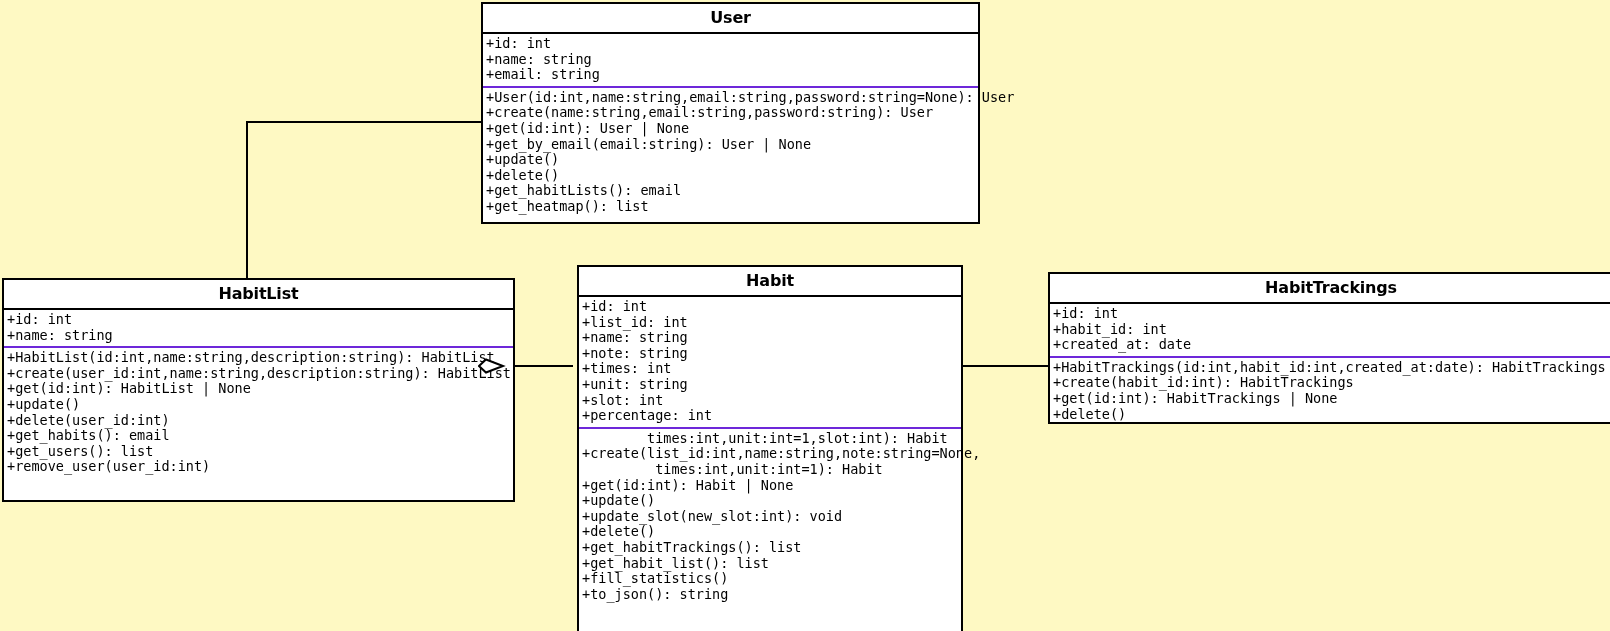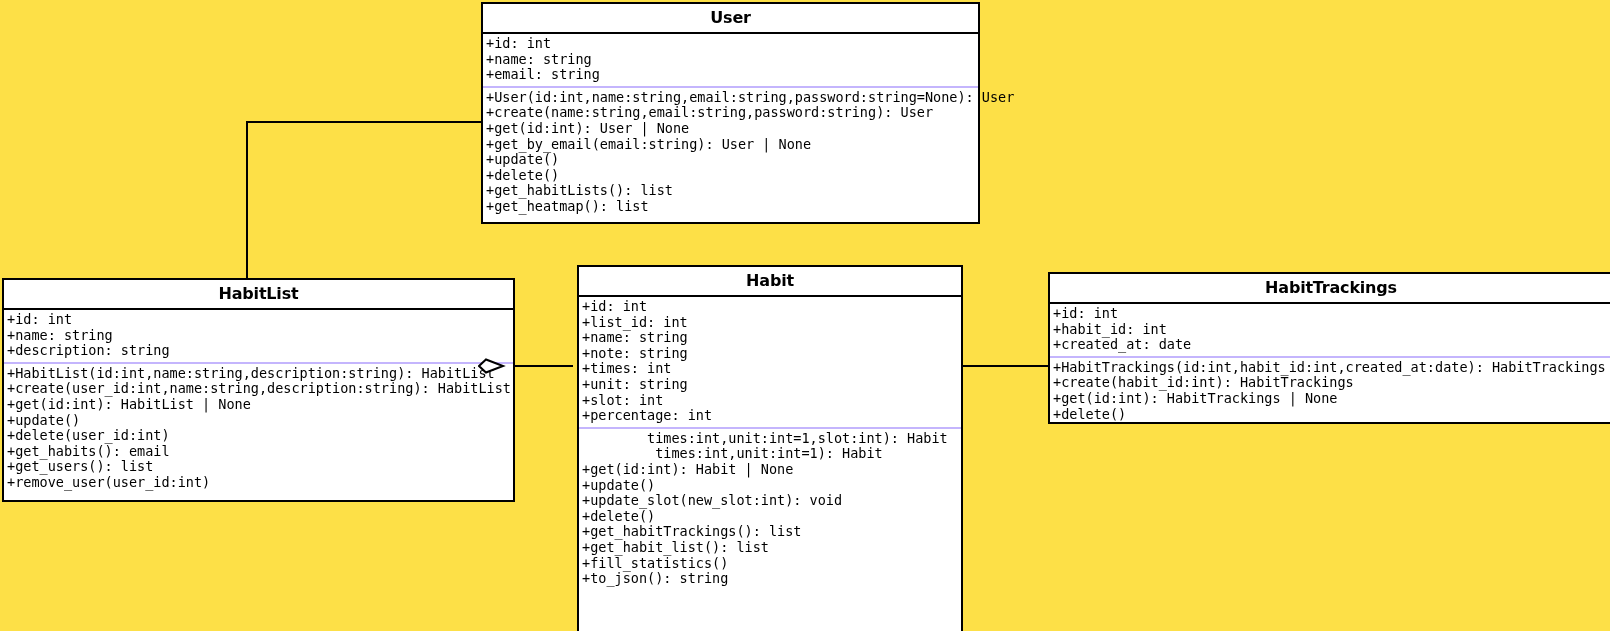--- a/index.html
+++ b/index.html
@@ -5,21 +5,21 @@
 <style>
   html, body {
     margin: 0;
     padding: 0;
     background: #ffffff;
   }
   #canvas {
     position: relative;
     width: 1610px;
     height: 631px;
-    background: #fde047;
+    background: #fef9c3;
     overflow: hidden;
     font-family: "DejaVu Sans Mono", monospace;
   }
   .uml-class {
     position: absolute;
     box-sizing: border-box;
     background: #ffffff;
     border: 2px solid #000000;
     z-index: 5;
   }
@@ -29,21 +29,21 @@
     font-size: 16px;
     text-align: center;
     color: #000000;
     padding: 4px 0 5px 0;
     border-bottom: 2px solid #000000;
     white-space: nowrap;
     letter-spacing: -0.2px;
   }
   .uml-compartment {
     padding: 2px 0 3px 0;
-    border-bottom: 2px solid #c4b5fd;
+    border-bottom: 2px solid #6d28d9;
   }
   .uml-compartment.last {
     border-bottom: none;
   }
   .uml-line {
     font-family: "DejaVu Sans Mono", monospace;
     font-size: 13.5px;
     line-height: 15.6px;
     color: #000000;
     white-space: pre;
@@ -92,31 +92,30 @@
       <div class="uml-line">+name: string</div>
       <div class="uml-line">+email: string</div>
     </div>
     <div class="uml-compartment last">
       <div class="uml-line overflow">+User(id:int,name:string,email:string,password:string=None): User</div>
       <div class="uml-line">+create(name:string,email:string,password:string): User</div>
       <div class="uml-line">+get(id:int): User | None</div>
       <div class="uml-line">+get_by_email(email:string): User | None</div>
       <div class="uml-line">+update()</div>
       <div class="uml-line">+delete()</div>
-      <div class="uml-line">+get_habitLists(): list</div>
+      <div class="uml-line">+get_habitLists(): email</div>
       <div class="uml-line">+get_heatmap(): list</div>
     </div>
   </div>
 
   <div class="uml-class" style="left:2px; top:278px; width:513px; height:224px;">
     <div class="uml-title">HabitList</div>
     <div class="uml-compartment">
       <div class="uml-line">+id: int</div>
       <div class="uml-line">+name: string</div>
-      <div class="uml-line">+description: string</div>
     </div>
     <div class="uml-compartment last">
       <div class="uml-line overflow">+HabitList(id:int,name:string,description:string): HabitList</div>
       <div class="uml-line overflow">+create(user_id:int,name:string,description:string): HabitList</div>
       <div class="uml-line">+get(id:int): HabitList | None</div>
       <div class="uml-line">+update()</div>
       <div class="uml-line">+delete(user_id:int)</div>
       <div class="uml-line">+get_habits(): email</div>
       <div class="uml-line">+get_users(): list</div>
       <div class="uml-line">+remove_user(user_id:int)</div>
@@ -130,20 +129,21 @@
       <div class="uml-line">+list_id: int</div>
       <div class="uml-line">+name: string</div>
       <div class="uml-line">+note: string</div>
       <div class="uml-line">+times: int</div>
       <div class="uml-line">+unit: string</div>
       <div class="uml-line">+slot: int</div>
       <div class="uml-line">+percentage: int</div>
     </div>
     <div class="uml-compartment last">
       <div class="uml-line">        times:int,unit:int=1,slot:int): Habit</div>
+      <div class="uml-line overflow">+create(list_id:int,name:string,note:string=None,</div>
       <div class="uml-line">         times:int,unit:int=1): Habit</div>
       <div class="uml-line">+get(id:int): Habit | None</div>
       <div class="uml-line">+update()</div>
       <div class="uml-line">+update_slot(new_slot:int): void</div>
       <div class="uml-line">+delete()</div>
       <div class="uml-line">+get_habitTrackings(): list</div>
       <div class="uml-line">+get_habit_list(): list</div>
       <div class="uml-line">+fill_statistics()</div>
       <div class="uml-line">+to_json(): string</div>
     </div>

